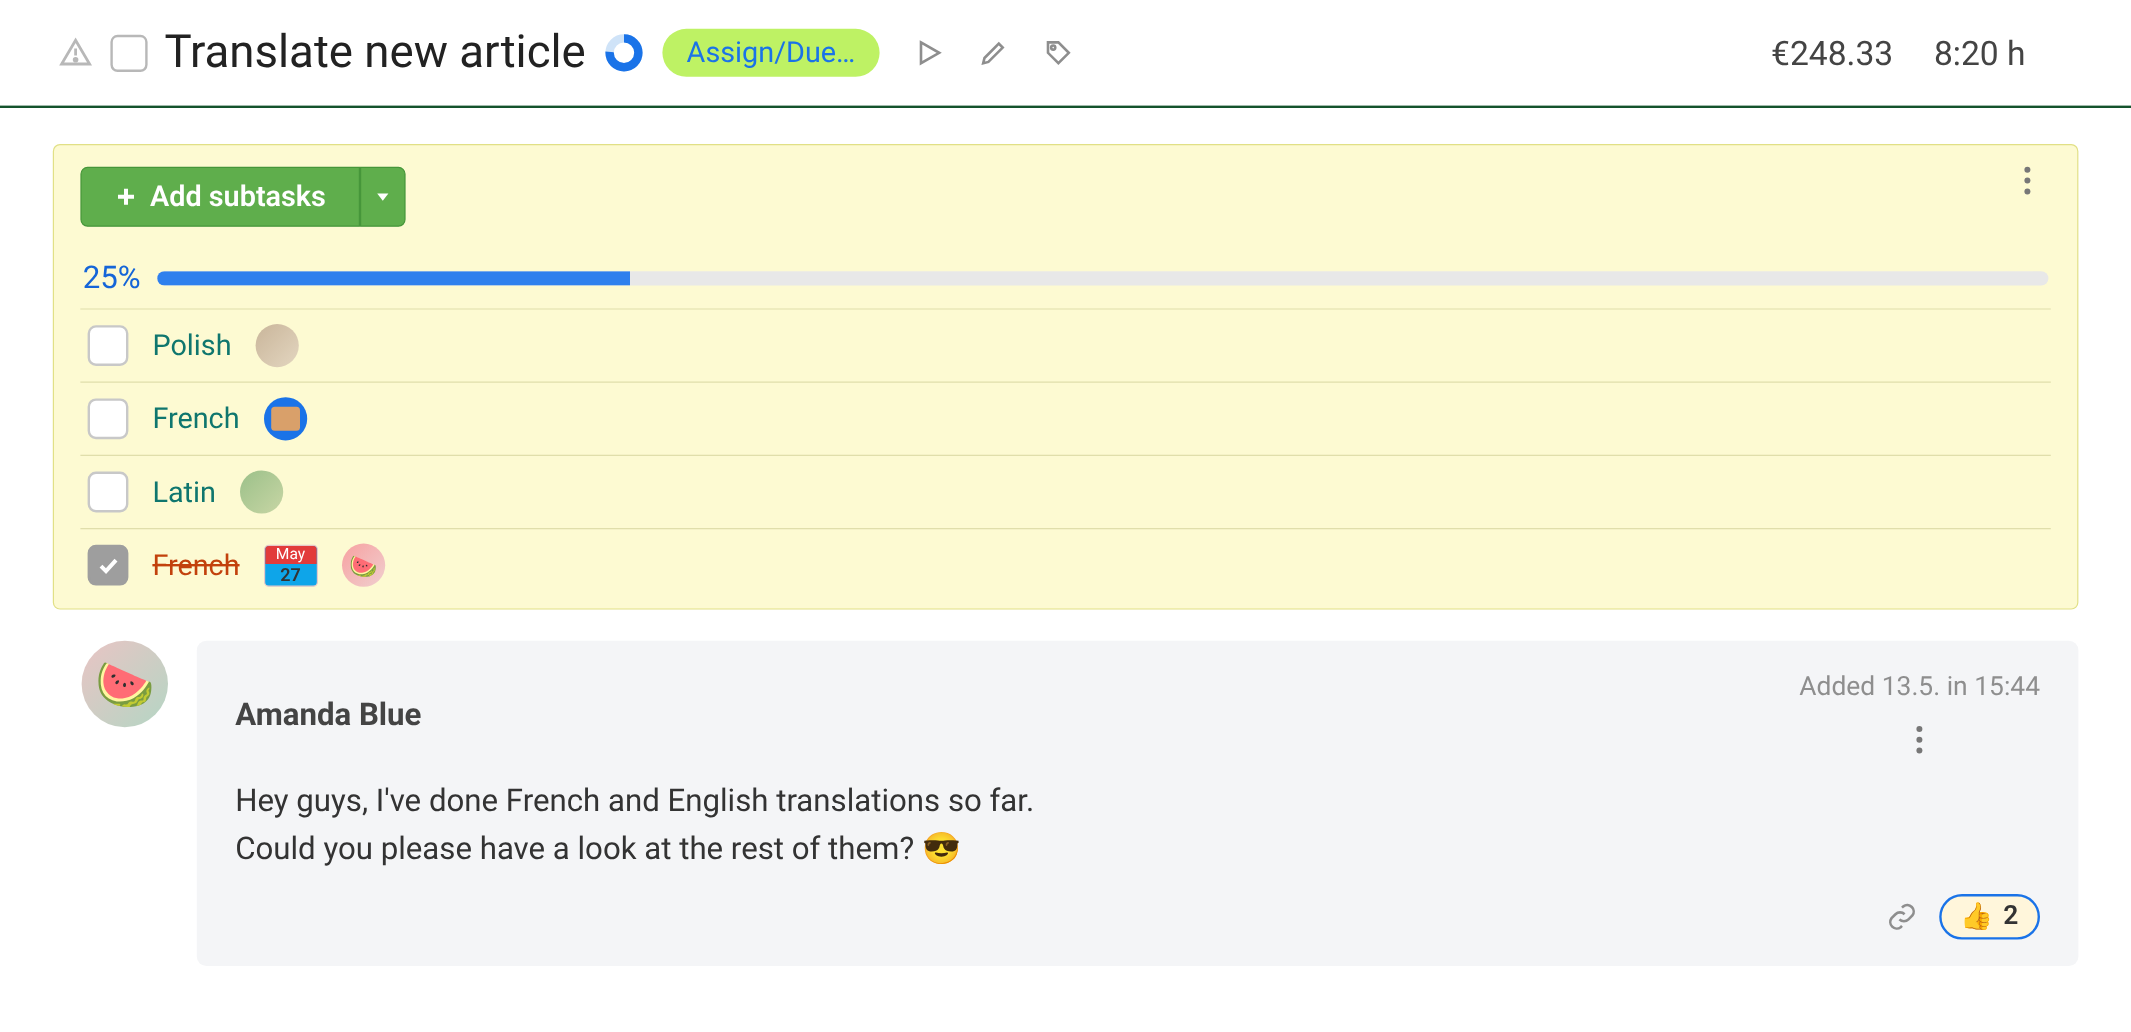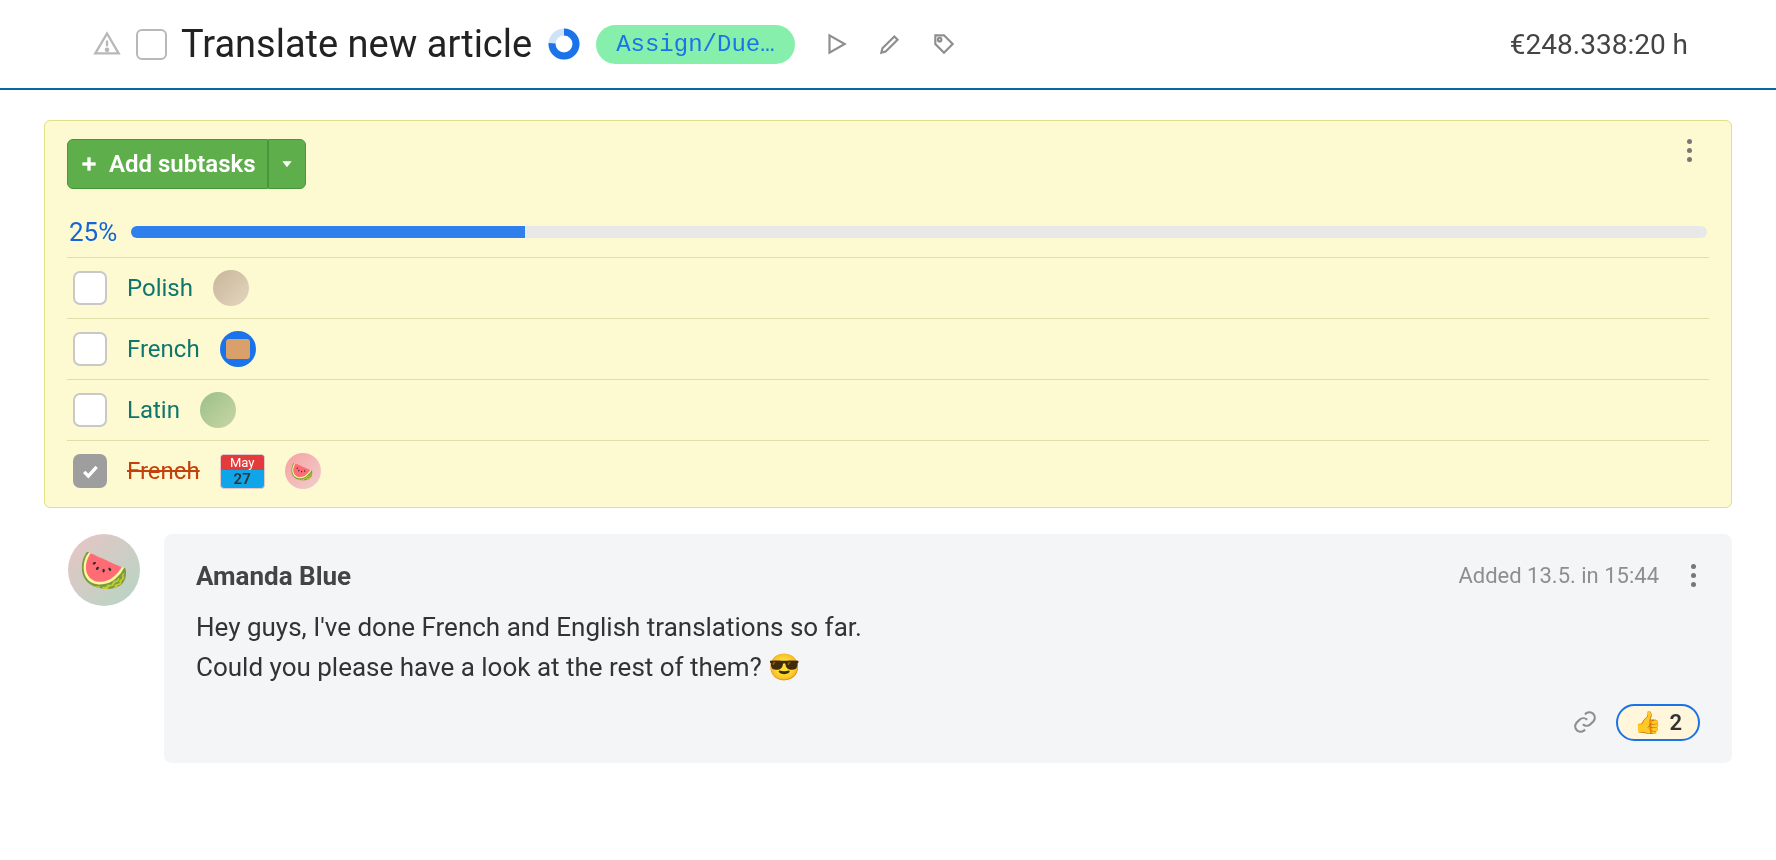--- a/index.html
+++ b/index.html
@@ -10,67 +10,66 @@
     color: #222;
   }
   .page {
     width: 1776px;
     padding-bottom: 40px;
   }
   
   .header {
     display: flex;
     align-items: center;
-    padding: 22px 44px 22px 92px;
-    border-bottom: 2px solid #0369a1;
+    padding: 22px 44px 22px 48px;
+    border-bottom: 2px solid #14532d;
     background: #fff;
   }
   .hdr-left { display: flex; align-items: center; gap: 14px; flex: 1; }
-  .hdr-right { display: flex; align-items: center; margin-right: 44px; }
+  .hdr-right { display: flex; align-items: center; gap: 34px; margin-right: 44px; }
   .warn-icon { width: 30px; height: 28px; color: #b8b8b8; }
   .task-check {
     width: 31px; height: 31px;
     border: 2px solid #b8b8b8;
     border-radius: 6px;
     background: #fff;
   }
   .task-title {
     font-size: 38px;
     font-weight: 400;
     color: #222;
   }
   .donut { width: 36px; height: 36px; }
   .pill {
-    background: #86efac;
+    background: #bef264;
     color: #1a73e8;
     font-size: 24px;
     padding: 6px 20px;
     border-radius: 22px;
-    font-family: Liberation Mono, monospace;
   }
   .toolbar-ic { width: 26px; height: 26px; color: #8e8e8e; margin-left: 14px; }
   .hdr-meta { font-size: 28px; color: #444; }
   
   .subpanel {
     margin: 30px 44px 0 44px;
     background: #fdfad2;
     border: 1px solid #e1e086;
     border-radius: 6px;
     padding: 18px 22px 6px 22px;
     position: relative;
   }
   .subpanel-top { display: flex; align-items: center; }
   .btn-group { display: flex; }
   .btn-add {
     display: flex; align-items: center; gap: 10px;
     background: #5fae4c;
     color: #fff;
     font-size: 24px;
     font-weight: 600;
-    padding: 10px 11px;
+    padding: 10px 27px;
     border-radius: 6px 0 0 6px;
     border: 1px solid #46963a;
   }
   .btn-add-caret {
     width: 38px;
     display: flex; align-items: center; justify-content: center;
     background: #5fae4c;
     border: 1px solid #46963a;
     border-left: 1px solid #46963a;
     border-radius: 0 6px 6px 0;
@@ -148,21 +147,21 @@
   }
   .comment-box {
     flex: 1;
     background: #f4f5f7;
     border-radius: 8px;
     padding: 26px 32px 22px 32px;
     position: relative;
   }
   .comment-head { display:flex; align-items:center; }
   .comment-author { font-size: 26px; font-weight: 700; color: #444; }
-  .comment-meta { margin-left:auto; color:#8e8e8e; font-size:22px; display:flex; align-items:center; gap:28px; }
+  .comment-meta { margin-left:auto; color:#8e8e8e; font-size:22px; display:flex; align-items:center; gap:16px;flex-direction:column; }
   .comment-text { font-size: 26px; color: #333; margin-top: 16px; line-height: 1.55; }
   .comment-footer { display:flex; justify-content:flex-end; align-items:center; gap: 18px; margin-top: 16px; }
   .link-ic { width: 26px; height: 26px; color: #8e8e8e; }
   .react-pill {
     display:flex; align-items:center; gap:8px;
     border: 2px solid #1a73e8;
     background: #fff6db;
     border-radius: 22px;
     padding: 4px 16px;
     font-size: 22px;

